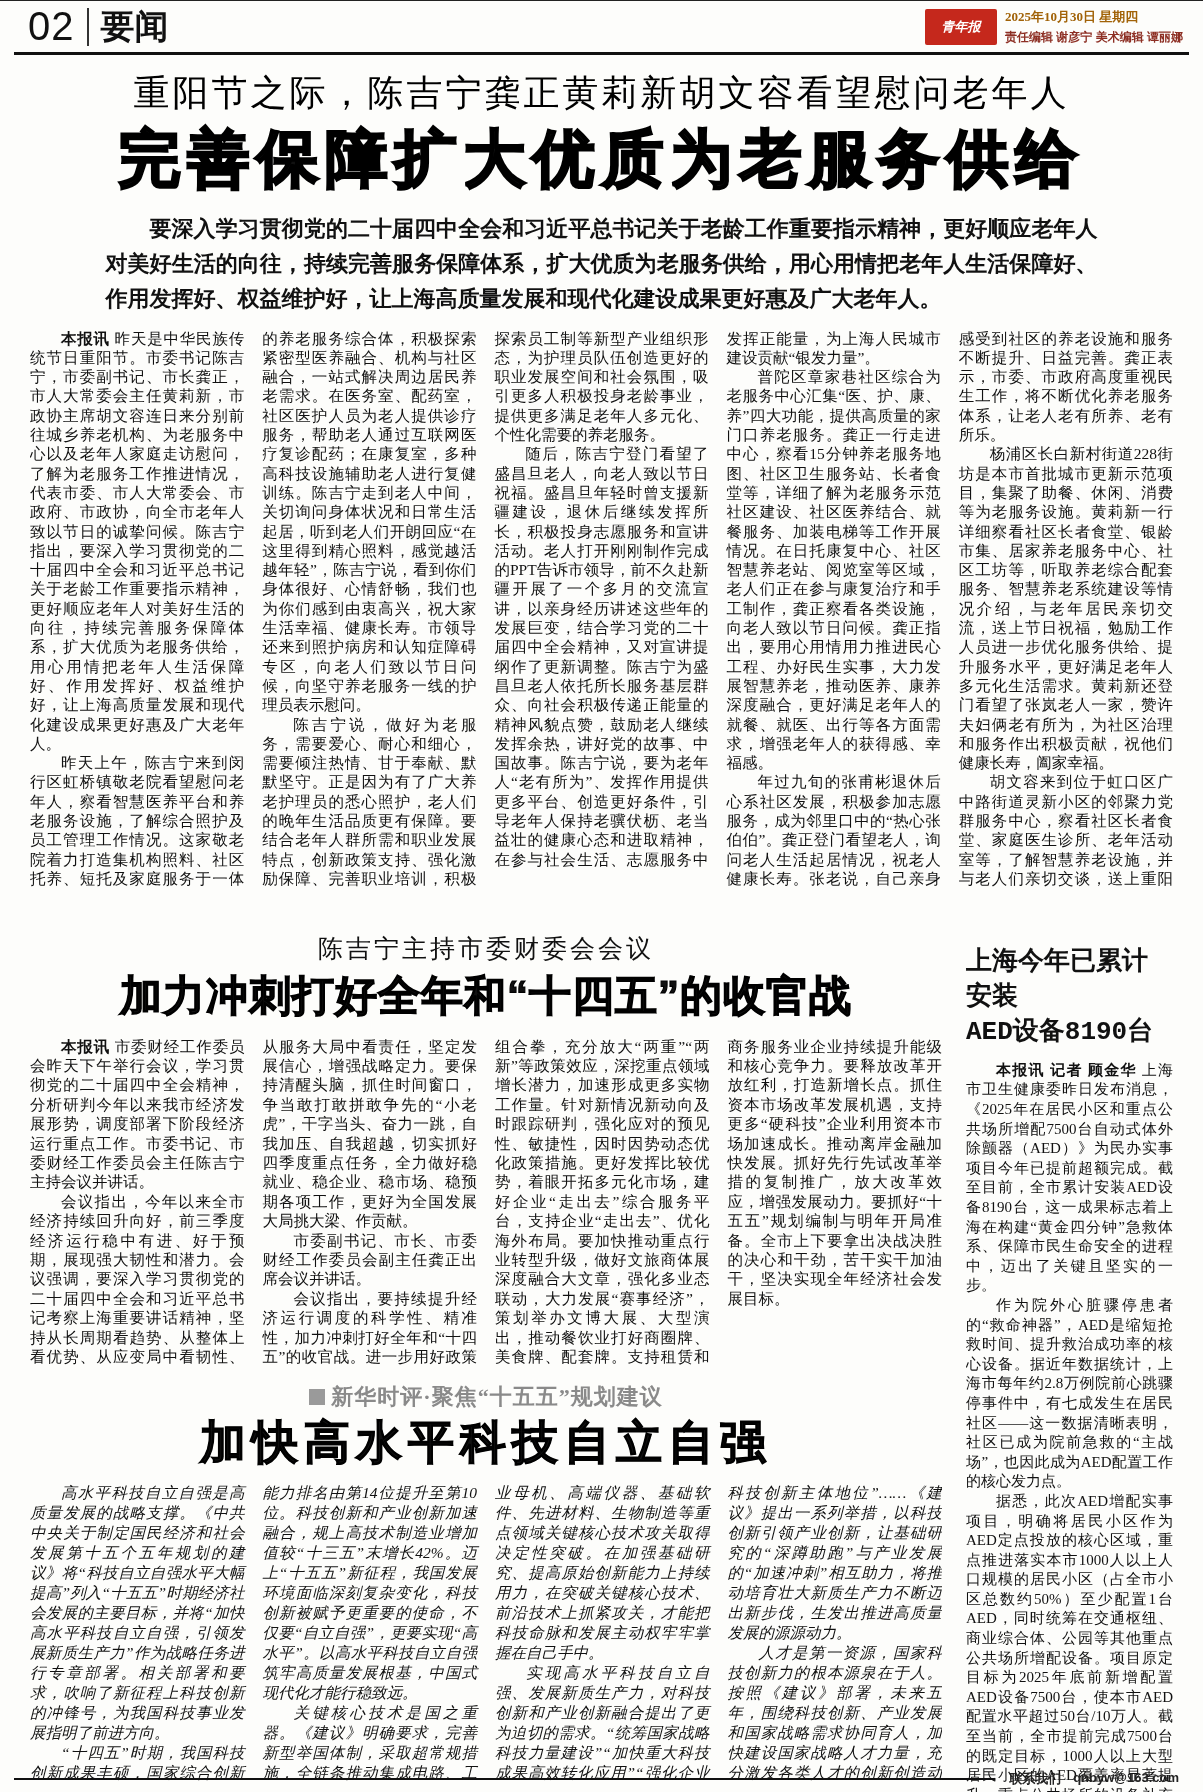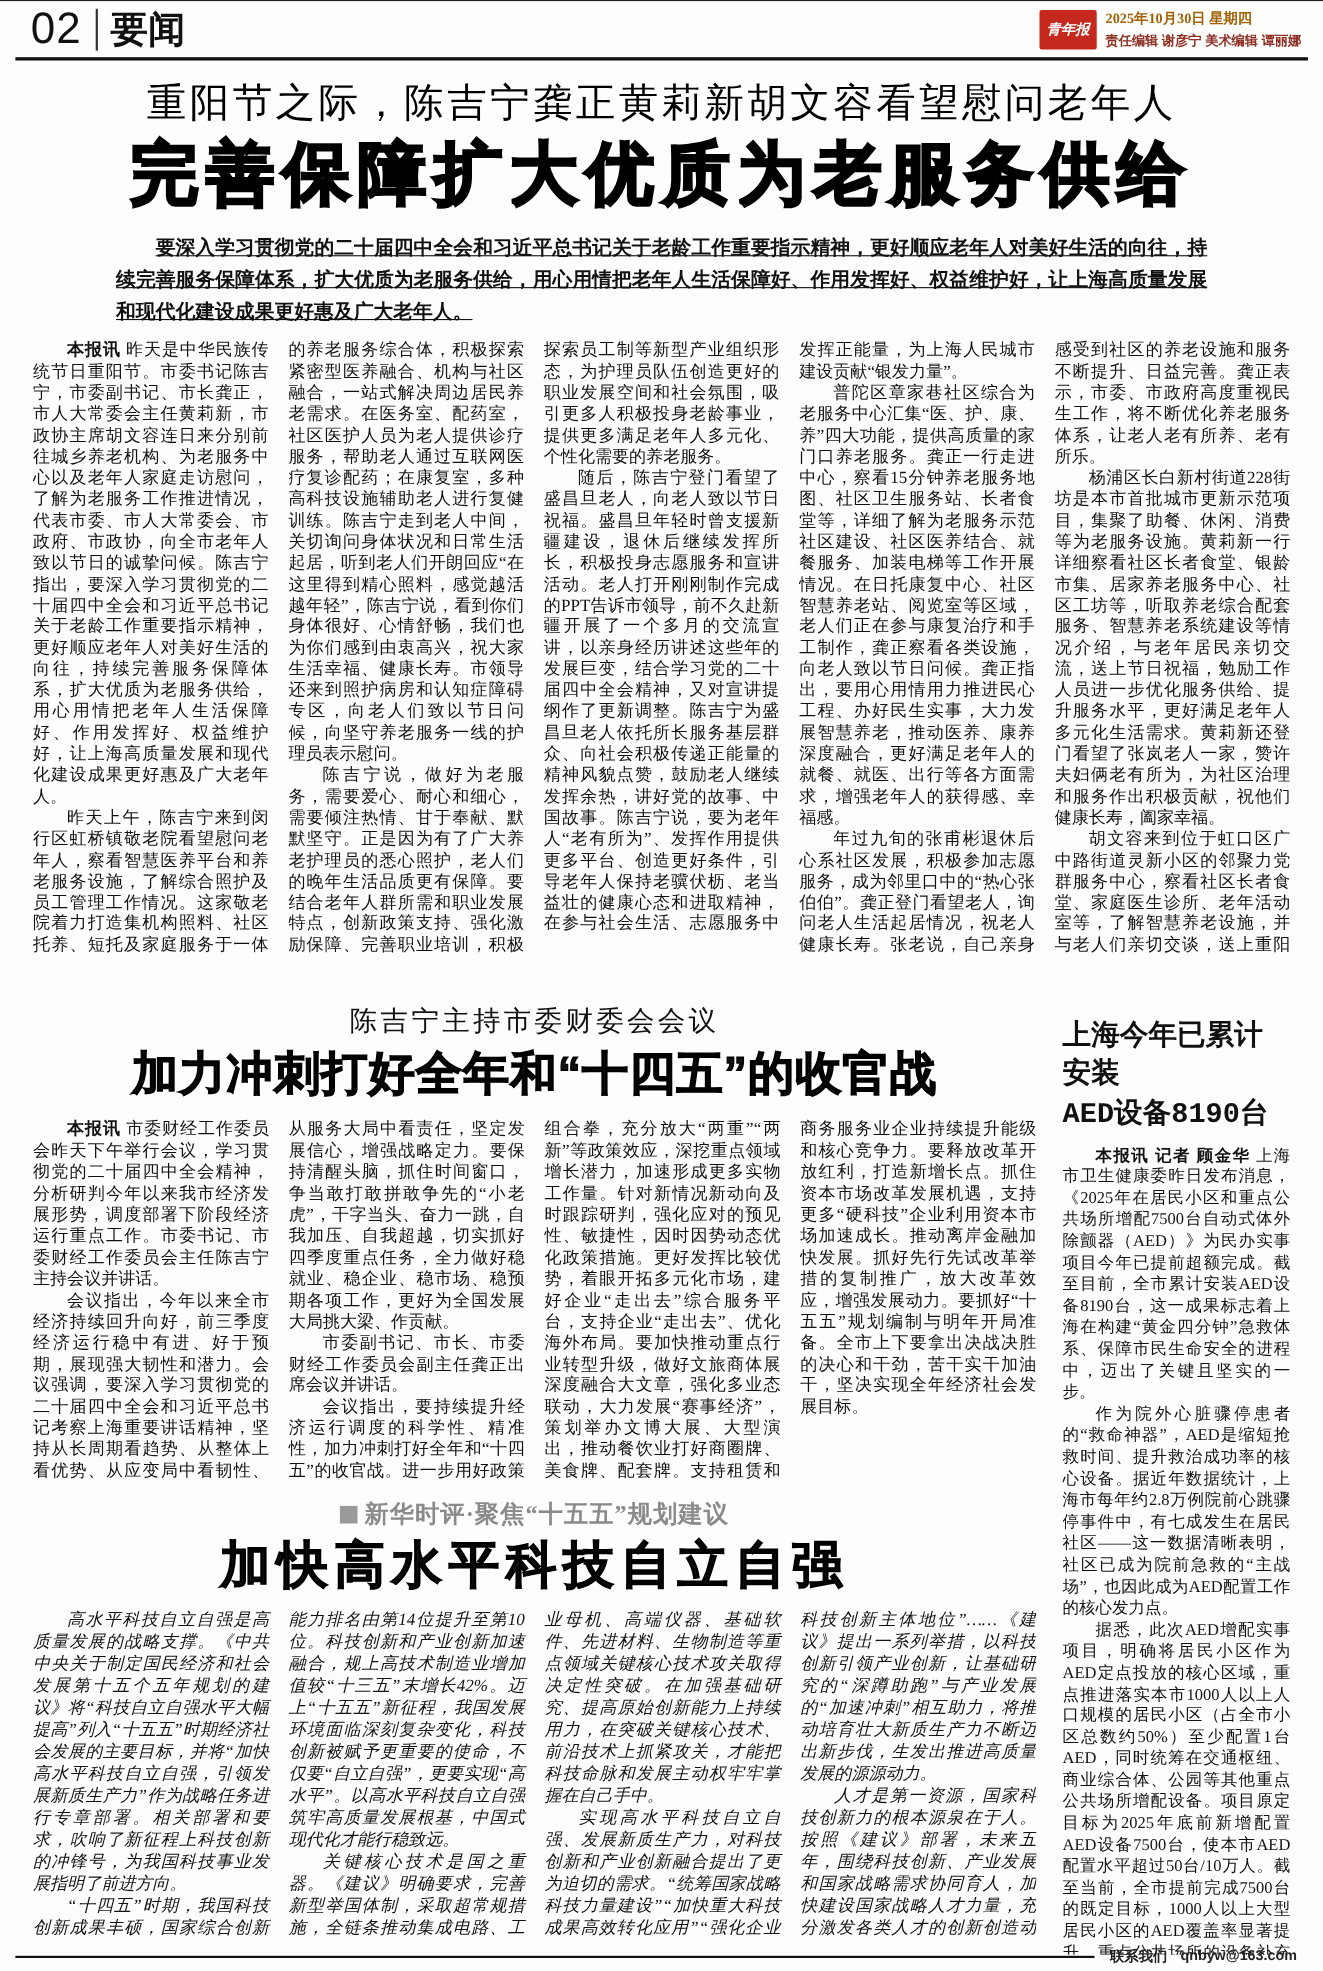--- a/index.html
+++ b/index.html
@@ -10,34 +10,34 @@
     border-top:1px solid #222;
   }
   
   .header { height:54px; margin:0 14px; border-bottom:3px solid #111;
     display:flex; align-items:center; justify-content:space-between; }
   .header-left { display:flex; align-items:center; gap:12px; padding-left:14px; }
   .page-no { font-family:"Liberation Sans","DejaVu Sans",sans-serif; font-size:40px; font-weight:400; letter-spacing:1px; }
   .header-divider { width:2px; height:38px; background:#333; }
   .section-name { font-family:"Liberation Sans","DejaVu Sans",sans-serif; font-size:34px; font-weight:700; }
   .header-right { display:flex; align-items:center; gap:8px; padding-right:6px; }
-  .logo-box { width:52px; height:36px; background:#c5281c; color:#fff; display:flex; align-items:center; justify-content:center;
+  .logo-box { width:72px; height:36px; background:#c5281c; color:#fff; display:flex; align-items:center; justify-content:center;
     font-size:13px; font-weight:700; font-style:italic; line-height:1; text-align:center; border-radius:2px; }
   .issue-info { display:flex; flex-direction:column; justify-content:center; gap:3px; }
   .issue-date { font-size:13px; font-weight:700; color:#a16207; font-family:Liberation Serif, serif; }
   .issue-editors { font-size:12px; font-weight:700; color:#8d2f24; font-family:"Liberation Sans","DejaVu Sans",sans-serif; }
   
   .a1 { padding-top:14px; }
   .a1-kicker { text-align:center; font-family:"Liberation Sans","DejaVu Sans",sans-serif;
     font-size:36px; font-weight:400; letter-spacing:3px; height:48px; line-height:48px; color:#000; }
   .a1-headline { text-align:center; font-family:"Liberation Sans","DejaVu Sans",sans-serif;
     font-size:62px; font-weight:900; letter-spacing:7px; height:86px; line-height:84px;
     -webkit-text-stroke:2.5px #000; }
-  .a1-lead { width:992px; margin:8px auto 11px; font-size:18px; font-weight:700; line-height:1.6;
-    text-indent:2em; text-align:justify; font-family:"Liberation Sans","DejaVu Sans",sans-serif;text-decoration:underline; }
+  .a1-lead { width:992px; margin:8px auto 11px; font-size:22px; font-weight:700; line-height:1.6;
+    text-indent:2em; text-align:justify; font-family:"Liberation Sans","DejaVu Sans",sans-serif; }
   .cols { text-align:justify; overflow:hidden; column-fill:auto; }
   .a1-body { margin:12px 30px 0; height:576px; column-count:5; column-gap:18px;
     font-size:15.5px; line-height:19.3px; }
   .para { text-indent:2em; margin:0; }
   .lead-in { font-weight:700; font-family:"Liberation Sans","DejaVu Sans",sans-serif; }
   
   .row { display:flex; margin:24px 30px 0; gap:24px; }
   .left-col { width:912px; }
   .right-col { width:207px; }
   .a2-kicker { text-align:center; font-family:"Liberation Sans","DejaVu Sans",sans-serif;

